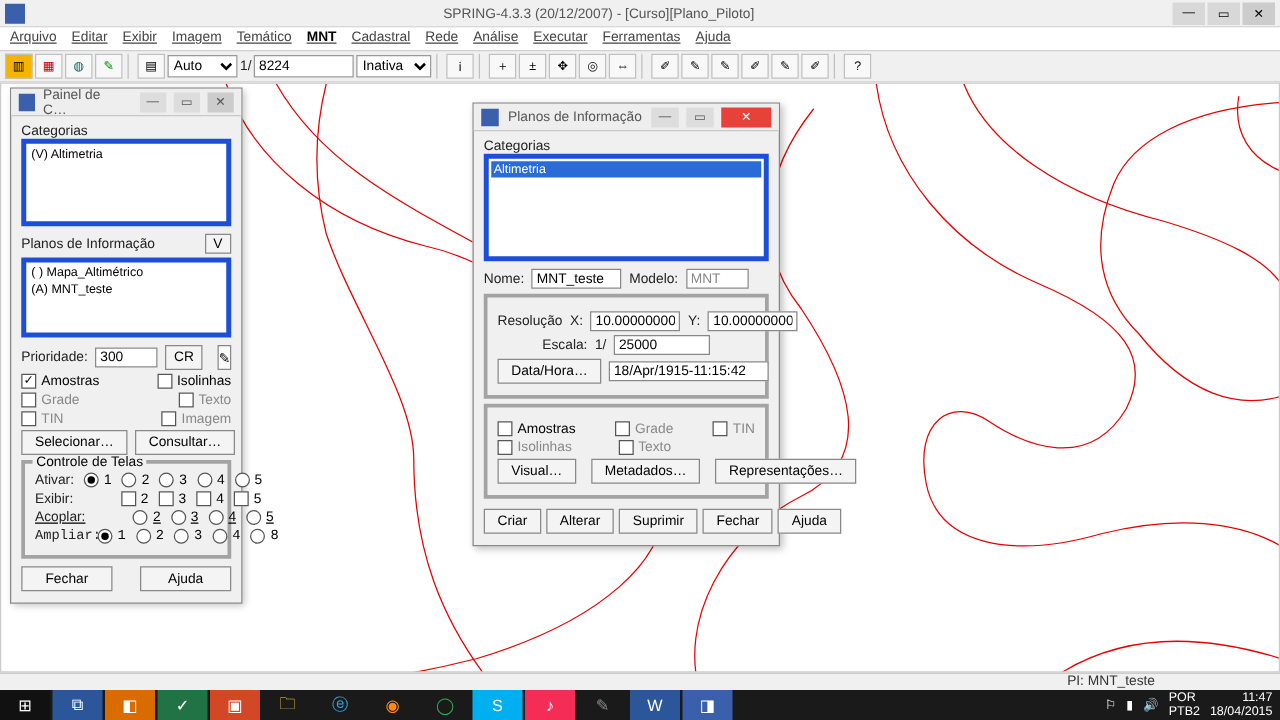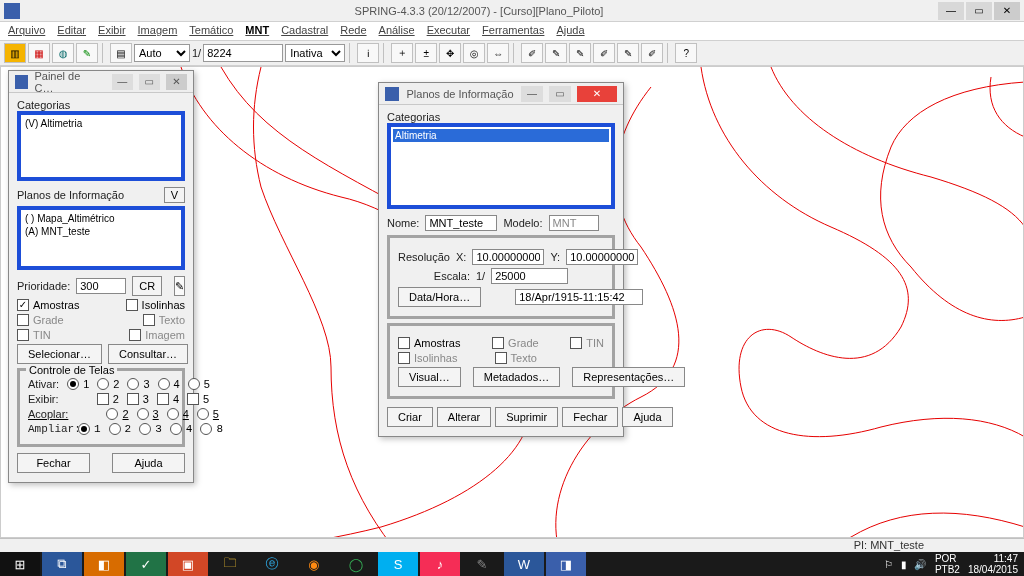--- a/index.html
+++ b/index.html
@@ -319,21 +319,21 @@
         <span class="lbl">Y:</span>
           <input class="inp" style="width: 72px;" value="10.0000000000">
       </div>
       <div class="row" style="justify-content:center">
           <span class="lbl">Escala:</span>
           <span class="lbl">1/</span>
           <input class="inp" style="width: 77px;" value="25000">
         </div>
       <div class="row" style="justify-content:space-between">
           <span class="btn">Data/Hora…</span>
-          <input class="inp" style="width: 128px; margin-left: 28px;" value="18/Apr/1915-11:15:42">
+          <input class="inp" style="width: 128px;" value="18/Apr/1915-11:15:42">
         </div>
     </div>
     <div class="fieldset" style="padding-top:8px">
       <div class="row">
           <span class="chk">
             <span class="cbox"></span>
             <span>Amostras</span>
           </span>
           <span style="flex:1"></span>
           <span class="chk">

